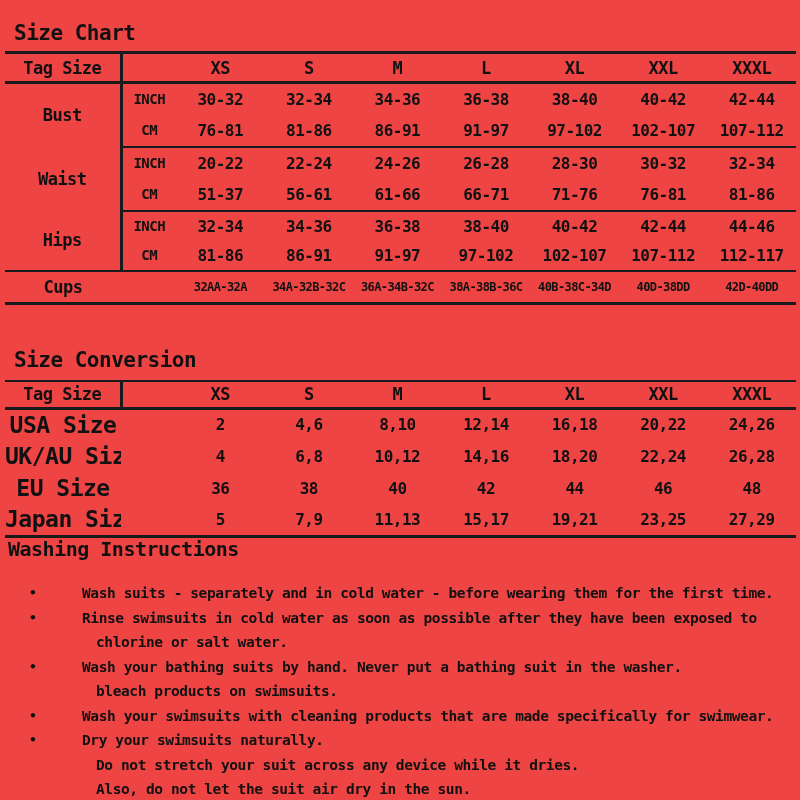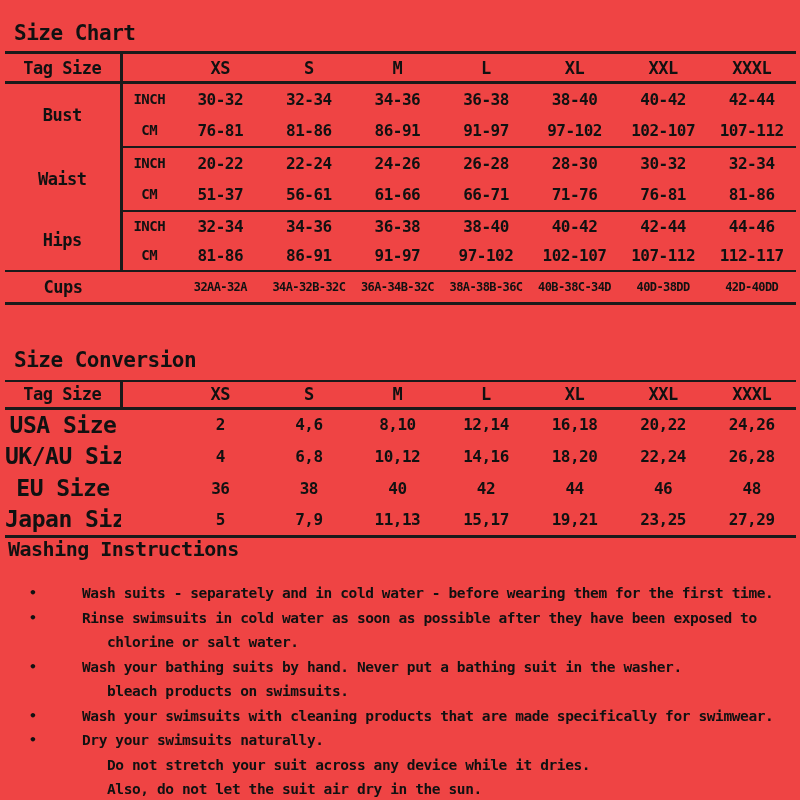--- a/index.html
+++ b/index.html
@@ -57,21 +57,21 @@
     position:absolute; left:8px; top:537px;
     font-size:20px; line-height:24px; letter-spacing:-0.5px; white-space:nowrap;
   }
   #washing-lines { position:absolute; left:0; top:581px; width:800px; }
   .wline { position:relative; height:24.55px; line-height:24.55px; white-space:nowrap; }
   .wline .dot { position:absolute; left:29px; top:0; font-size:13px; }
   .wline .wtext {
     position:absolute; left:42px; top:0;
     font-size:14.5px; letter-spacing:-0.4px;margin-left:40px;
   }
-  .wline.cont .wtext { left:67px; }
+  .wline.cont .wtext { left:56px; }
 </style>
 </head>
 <body>
 
 <div class="page">
 
   <div class="sec-title" id="title-chart">Size Chart</div>
 
   <table id="chart-table">
     <colgroup>

